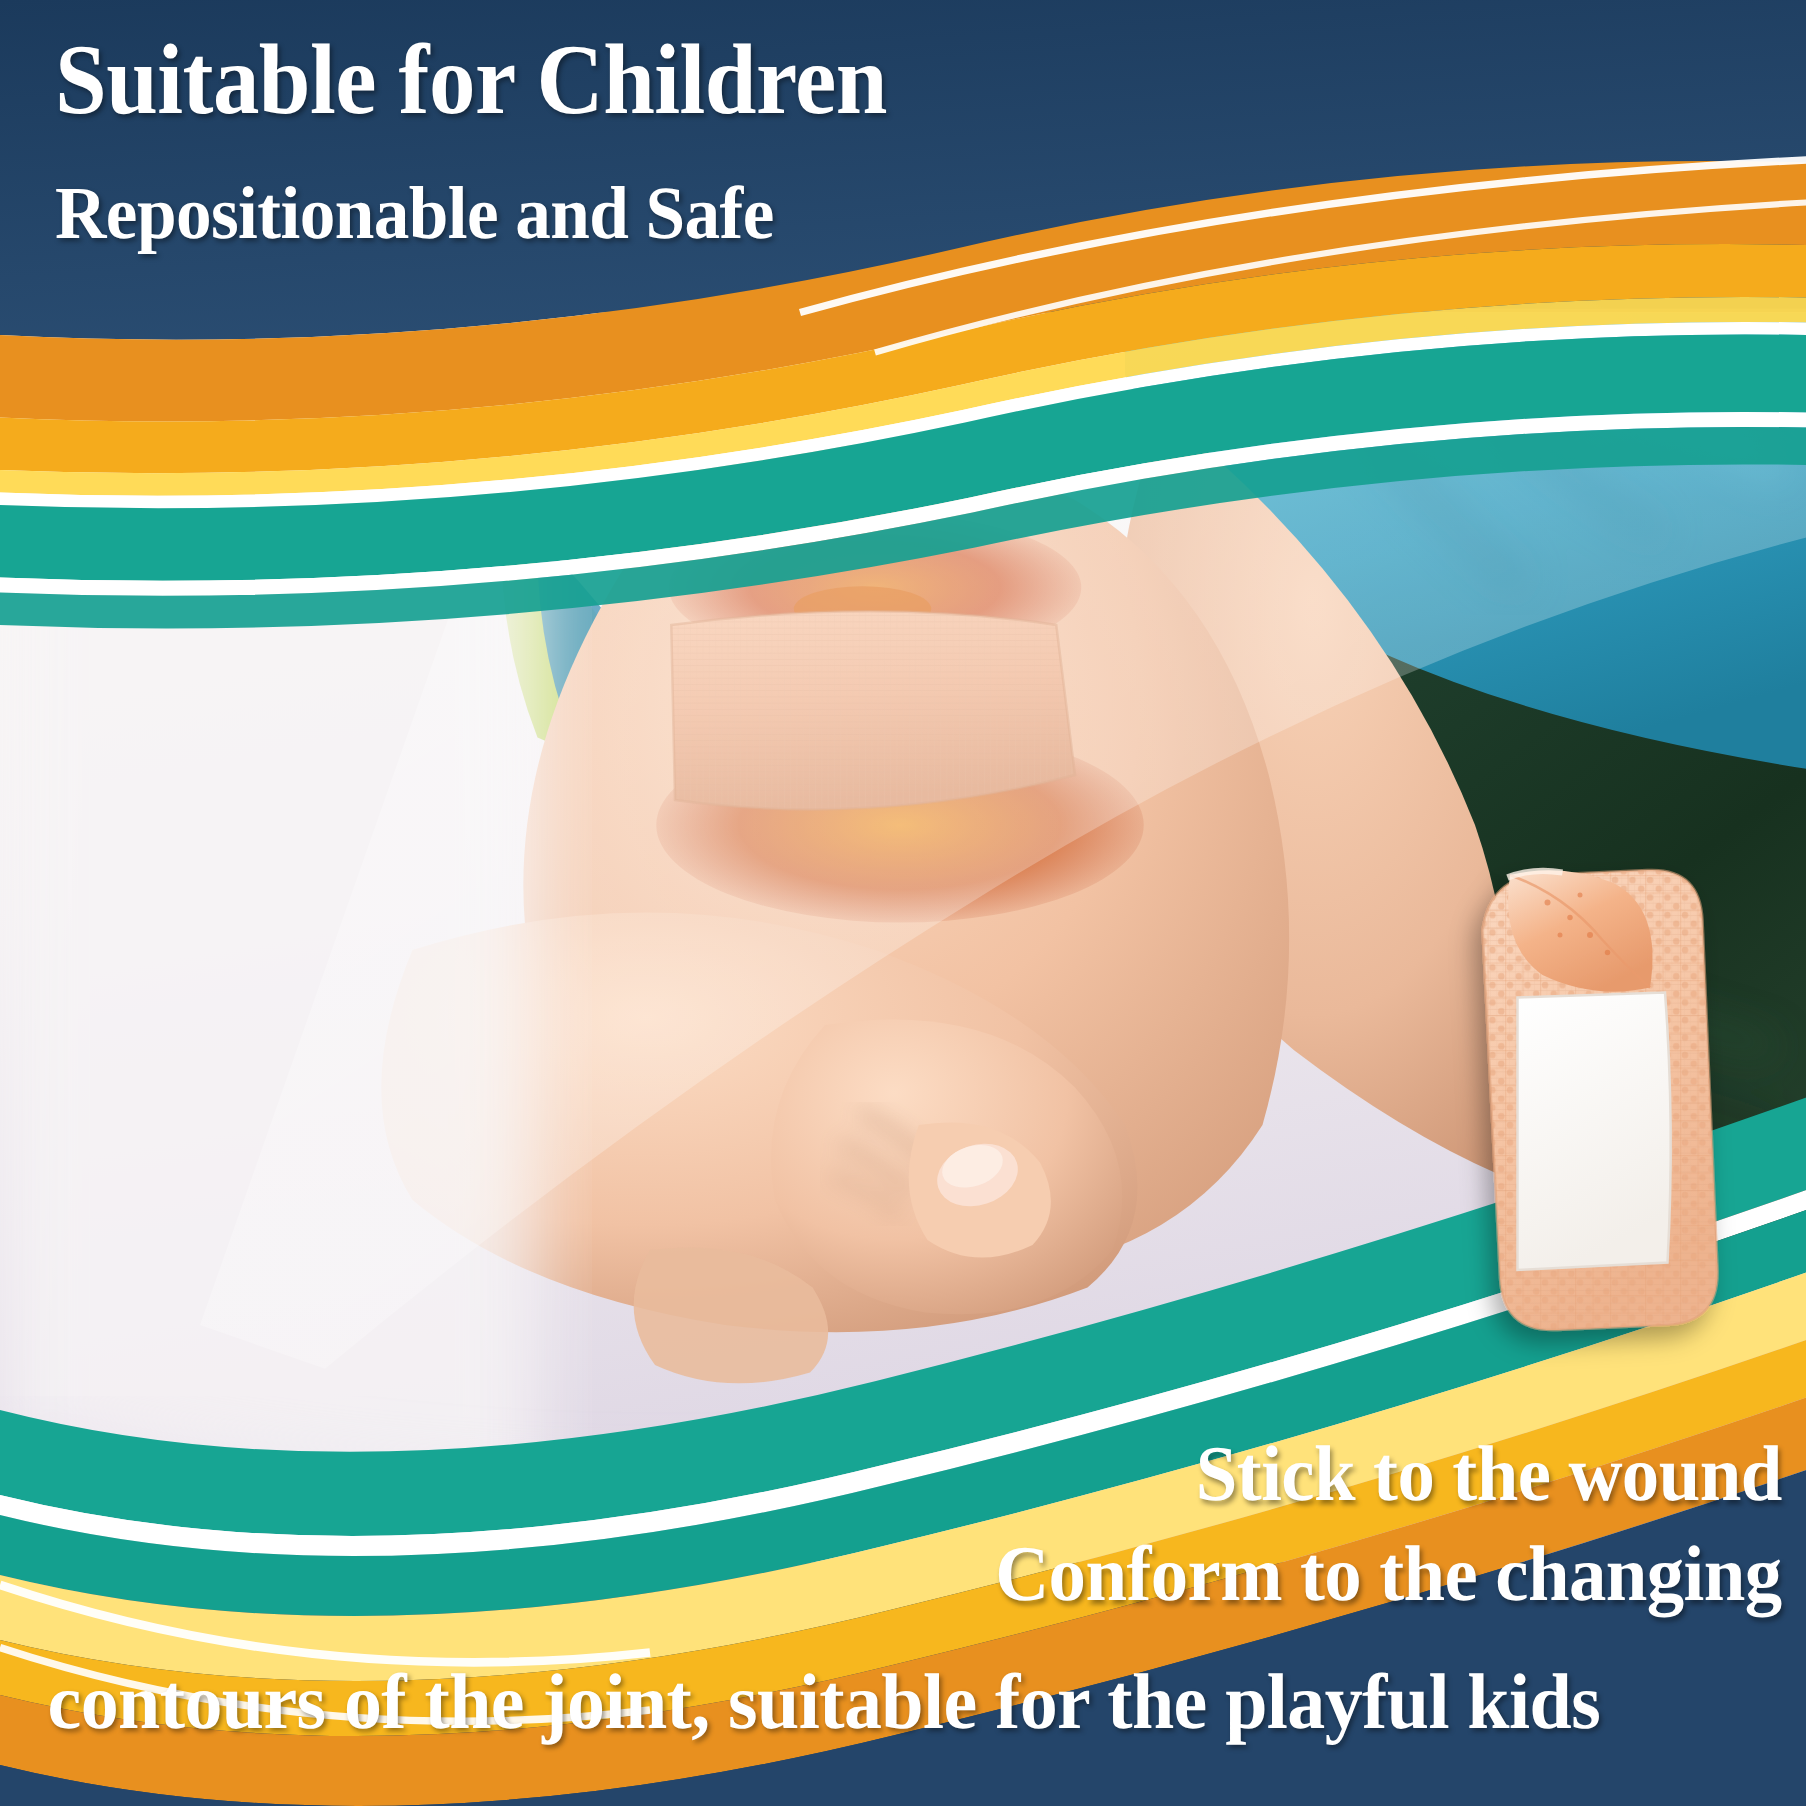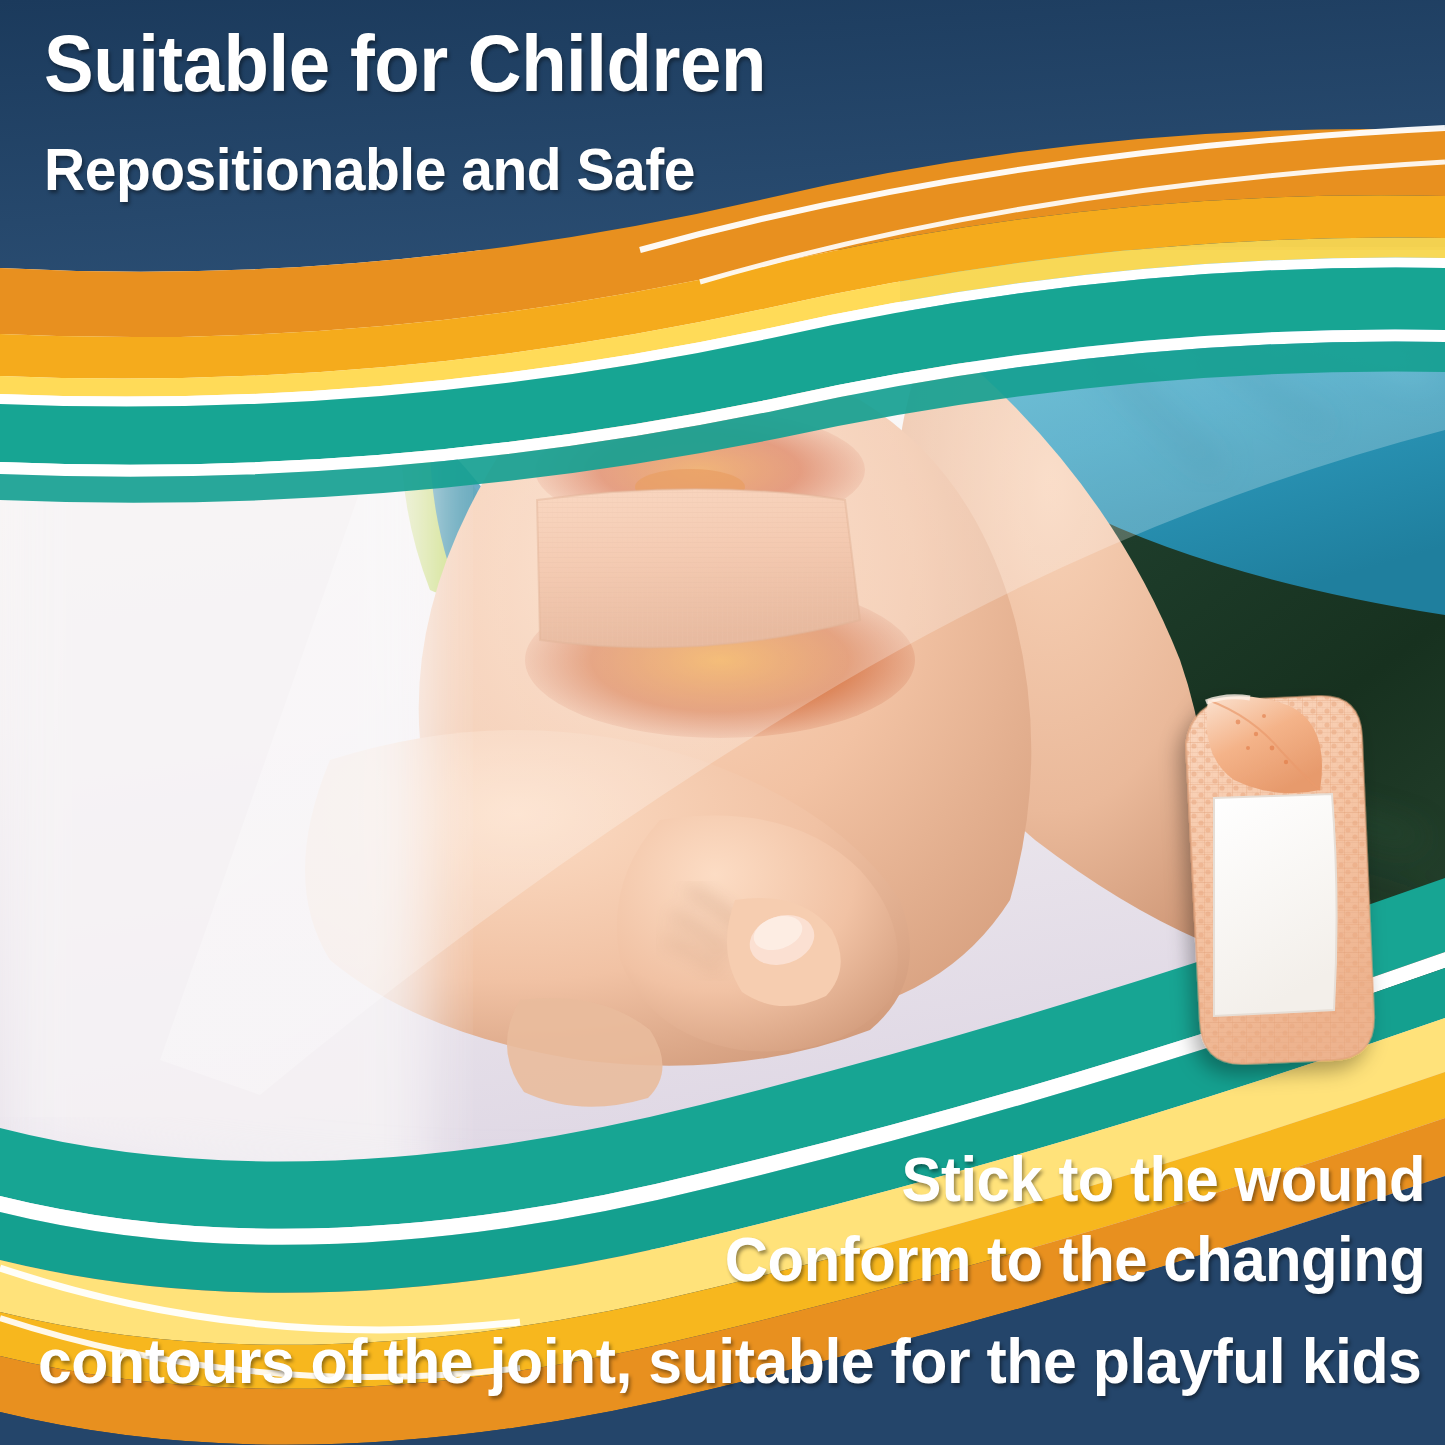--- a/index.html
+++ b/index.html
@@ -1,18 +1,18 @@
 <!DOCTYPE html>
 <html><head>
 <meta charset="utf-8">
 <style>
   html,body{margin:0;padding:0;background:#10233a;}
   #stage{
     position:relative;width:1445px;height:1445px;overflow:hidden;
-    font-family:Liberation Sans, sans-serif;
+    font-family:Liberation Serif, serif;
     background:#24456a;
   }
   .layer{position:absolute;inset:0;}
   svg.layer{width:1445px;height:1445px;display:block;}
 
   
   .txt{position:absolute;color:#ffffff;white-space:nowrap;
        font-weight:700;letter-spacing:-0.5px;
        text-shadow:2px 3px 4px rgba(0,0,0,.40);}
   #title{left:44px;top:24px;font-size:80px;line-height:1;

